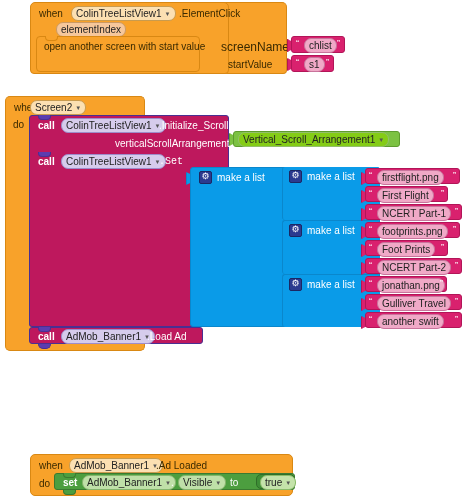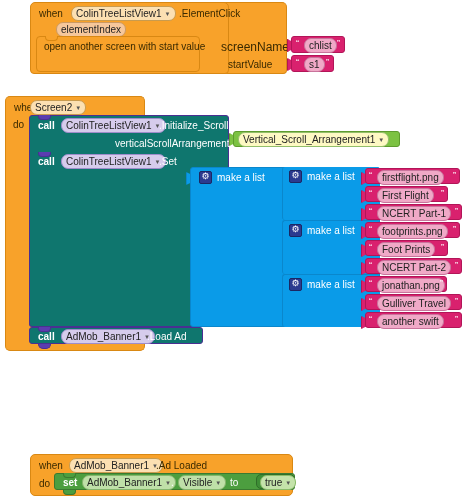--- a/index.html
+++ b/index.html
@@ -12,37 +12,37 @@
     overflow:hidden;
   }
   .canvas{position:absolute;left:0;top:0;width:465px;height:500px;}
 
   
   .blk{position:absolute;box-sizing:border-box;}
 
   
   .c-event{background:#F8A22A;border:1px solid #D98813;}
   .c-event-in{background:#F8A22A;}
-  .c-purple{background:#0f766e;border:1px solid #4A2F92;text-align:center;}
+  .c-purple{background:#be185d;border:1px solid #4A2F92;text-align:center;}
   .c-blue{background:#0A9BE8;border:1px solid #0A87CC;}
   .c-pink{background:#D9216E;border:1px solid #B21558;}
   .c-green{background:#7CC242;border:1px solid #5E9B2E;}
   .c-greenctl{background:#4C9E3F;border:1px solid #3A7A30;}
   .c-greenctl2{background:#3E8E36;border:1px solid #2F6E29;}
 
   
   .pill{
     display:inline-flex;align-items:center;
     background:#FCE0B2;border:1px solid #C99B4E;border-radius:7px;
     padding:0 4px;height:13px;font-size:10px;color:#222;
     white-space:nowrap;
   }
   .pill-purple{background:#D6CCEC;border:1px solid #9E8CCB;}
   .pill-pink{background:#F0A9C7;border:1px solid #C9749C;}
-  .pill-green{background:#fef9c3;border:1px solid #93BF6B;}
+  .pill-green{background:#84cc16;border:1px solid #93BF6B;}
   .pill-green2{background:#BFE0A8;border:1px solid #85B56C;}
   .caret{margin-left:3px;font-size:6px;color:#555;line-height:1;}
 
   .lbl-w{color:#ffffff;font-size:10px;white-space:nowrap;}
   .lbl-d{color:#3a2a00;font-size:10px;white-space:nowrap;}
 
   
   .plug{position:absolute;width:5px;height:11px;border-radius:0 3px 3px 0;}
 
   .gear{
@@ -138,21 +138,21 @@
       <span class="caret">▼</span>
     </span>
   </div>
 
   <div class="blk c-purple" style="left:29px;top:152px;width:200px;height:175px;border-radius:0 0 3px 3px;border-top:none;">
     <span class="lbl-w" style="position:absolute;left:8px;top:4px;font-weight:bold;">call</span>
     <span class="pill pill-purple" style="position:absolute;left:31px;top:2px;">
       <span>ColinTreeListView1</span>
       <span class="caret">▼</span>
     </span>
-    <span class="lbl-w" style="position:absolute;left:129px;top:4px;">.Set</span>
+    <span class="lbl-w" style="position:absolute;left:129px;top:4px;font-family:Liberation Mono, monospace;">.Set</span>
     <span class="lbl-w" style="position:absolute;left:165px;top:22px;">list</span>
   </div>
 
   <div style="position:absolute;left:38px;top:152px;width:11px;height:4px;background:#5B3CB0;border-left:1px solid #4A2F92;border-right:1px solid #4A2F92;border-bottom:1px solid #4A2F92;border-radius:0 0 4px 4px;z-index:4;"></div>
 
   <div class="plug" style="left:186px;top:172px;background:#0A9BE8;border:1px solid #0A87CC;clip-path:polygon(0 0,100% 25%,100% 75%,0 100%);"></div>
   <div class="blk c-blue" style="left:190px;top:167px;width:190px;height:160px;border-radius:3px;">
     <span class="gear" style="position:absolute;left:8px;top:3px;"></span>
     <span class="lbl-w" style="position:absolute;left:26px;top:4px;">make a list</span>
   </div>

